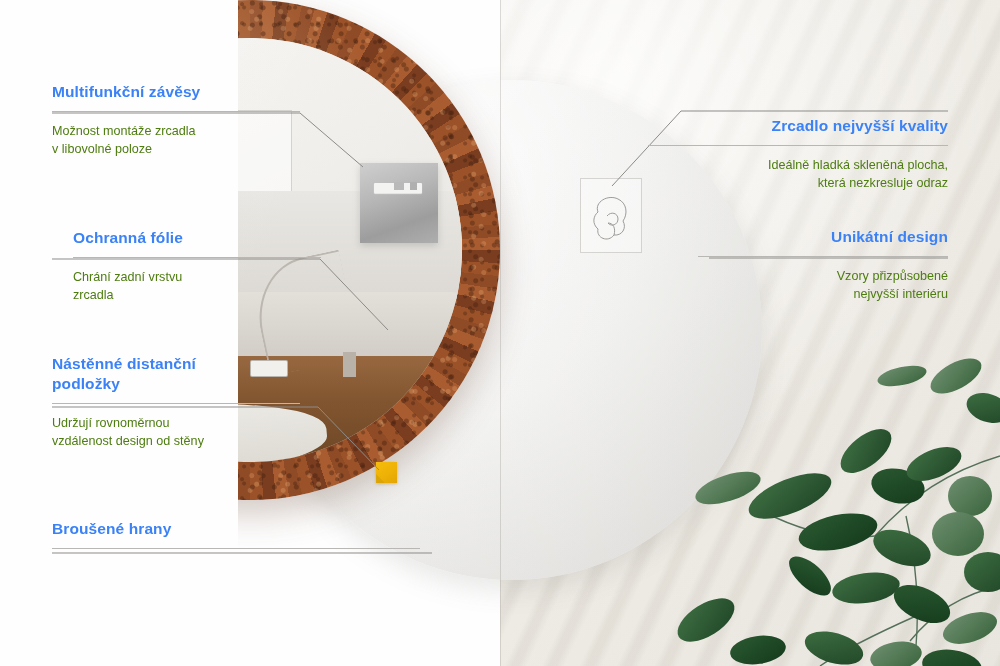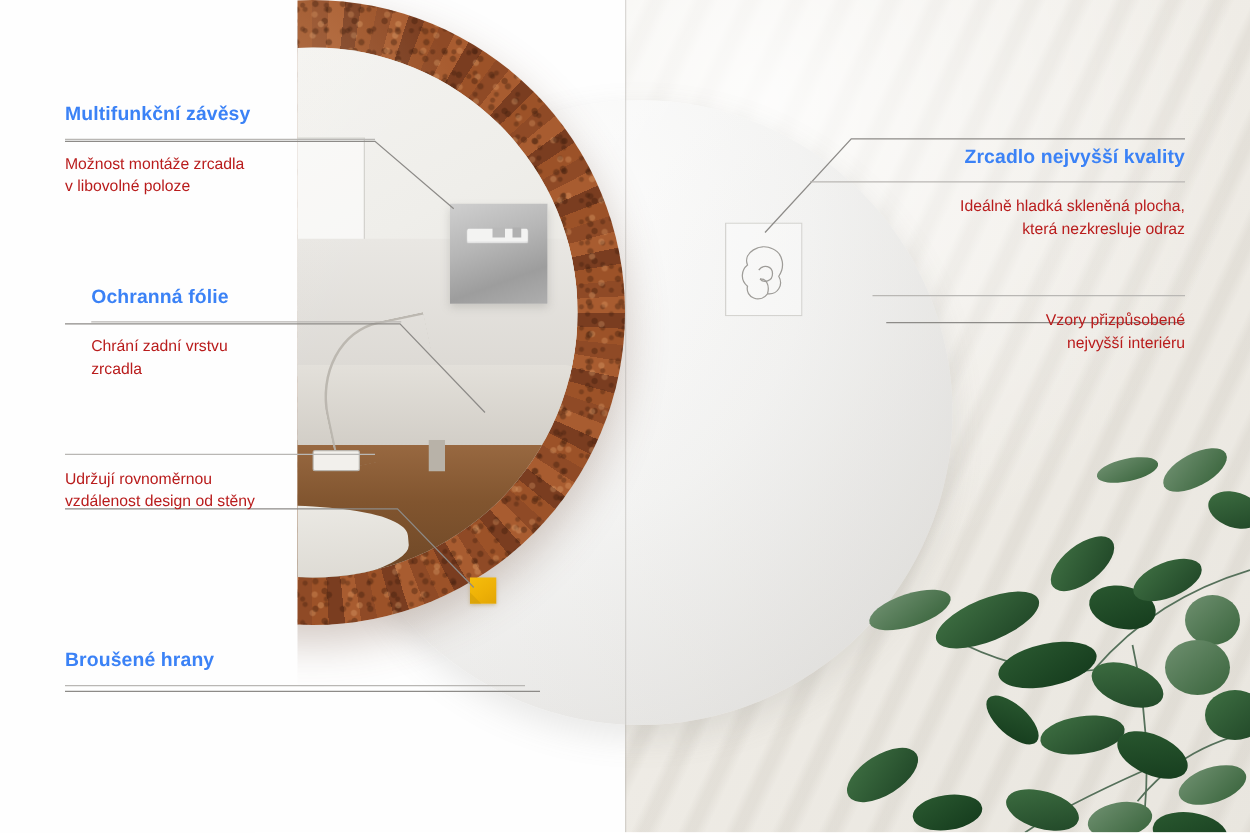--- a/index.html
+++ b/index.html
@@ -206,21 +206,21 @@
     line-height: 1.28;
     white-space: pre-line;
   }
   .callout .rule {
     height: 1px;
     background: #b9b7b4;
     margin: 9px 0 10px 0;
   }
   .callout p {
     font-size: 12.6px;
-    color: #b91c1c;
+    color: #4d7c0f;
     line-height: 1.45;
     white-space: pre-line;
   }
   .callout.left { text-align: left; }
   .callout.right { text-align: right; }
 
   
   #co-hangers   { left: 52px; top: 82px;  width: 248px; }
   #co-foil      { left: 52px; top: 228px; width: 248px; margin-left: 21px; }
   #co-spacers   { left: 52px; top: 354px; width: 248px; }
@@ -308,38 +308,41 @@
   </div>
 
   <div class="callout left" id="co-foil">
     <h3>Ochranná fólie</h3>
     <div class="rule"></div>
     <p>Chrání zadní vrstvu
 zrcadla</p>
   </div>
 
   <div class="callout left" id="co-spacers">
+    <h3>Nástěnné distanční
+podložky</h3>
     <div class="rule"></div>
     <p>Udržují rovnoměrnou
 vzdálenost design od stěny</p>
   </div>
 
   <div class="callout left" id="co-edges">
     <h3>Broušené hrany</h3>
     <div class="rule"></div>
   </div>
 
   <div class="callout right" id="co-quality">
     <h3>Zrcadlo nejvyšší kvality</h3>
     <div class="rule"></div>
     <p>Ideálně hladká skleněná plocha,
 která nezkresluje odraz</p>
   </div>
 
   <div class="callout right" id="co-design">
+    <h3>Unikátní design</h3>
     <div class="rule"></div>
     <p>Vzory přizpůsobené
 nejvyšší interiéru</p>
   </div>
 
   <svg class="foliage" viewBox="0 0 330 330">
     <defs>
       <linearGradient id="lfA" x1="0" y1="0" x2="1" y2="1">
         <stop offset="0%" stop-color="#3f7043"></stop>
           <stop offset="100%" stop-color="#1f4526"></stop>

